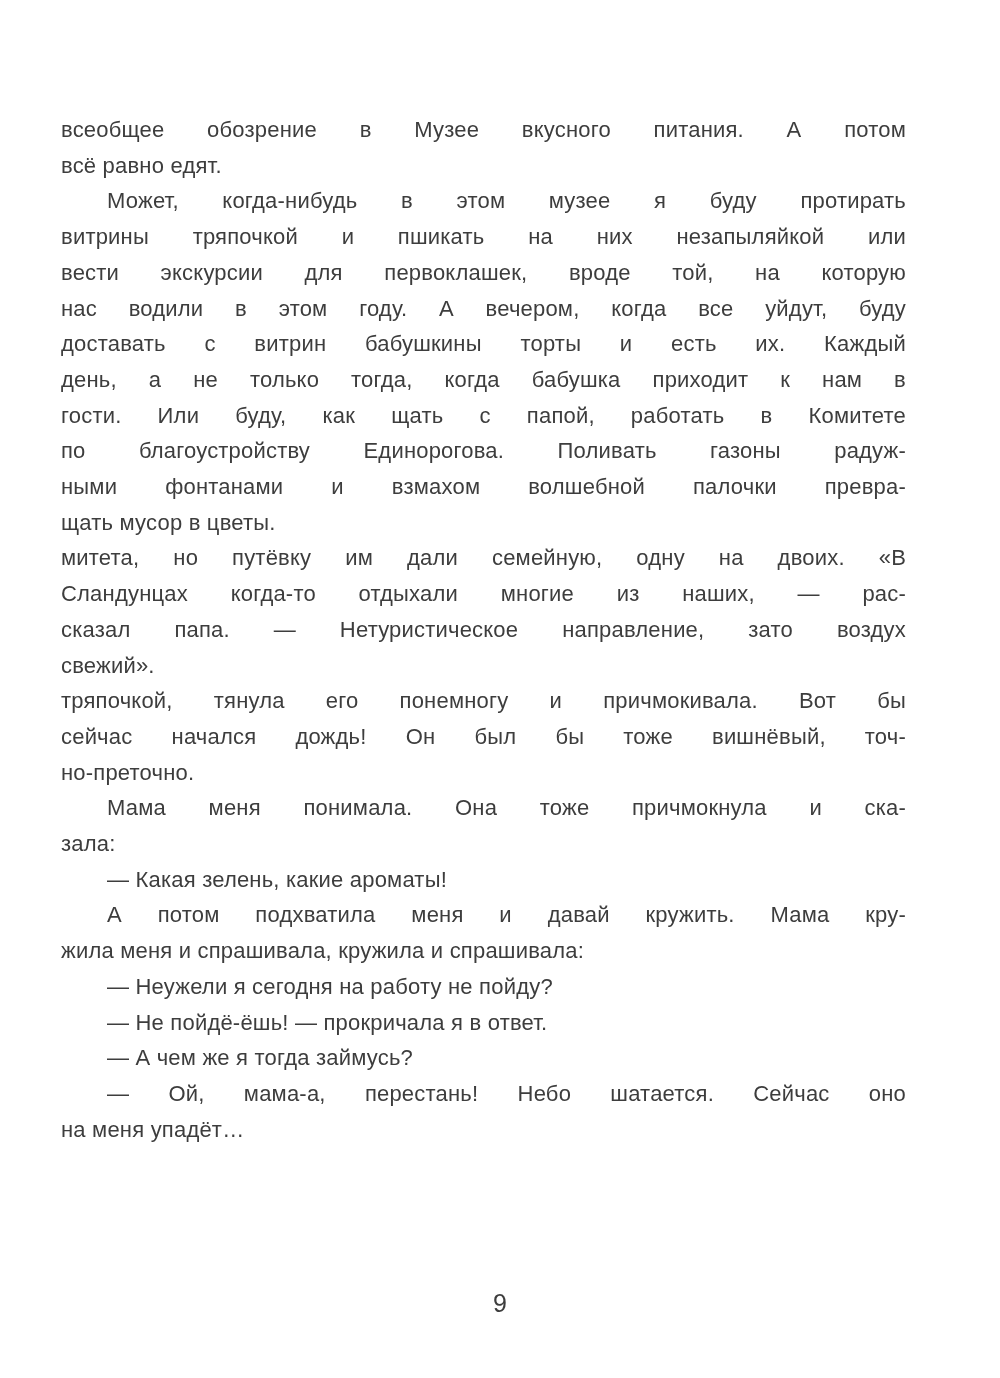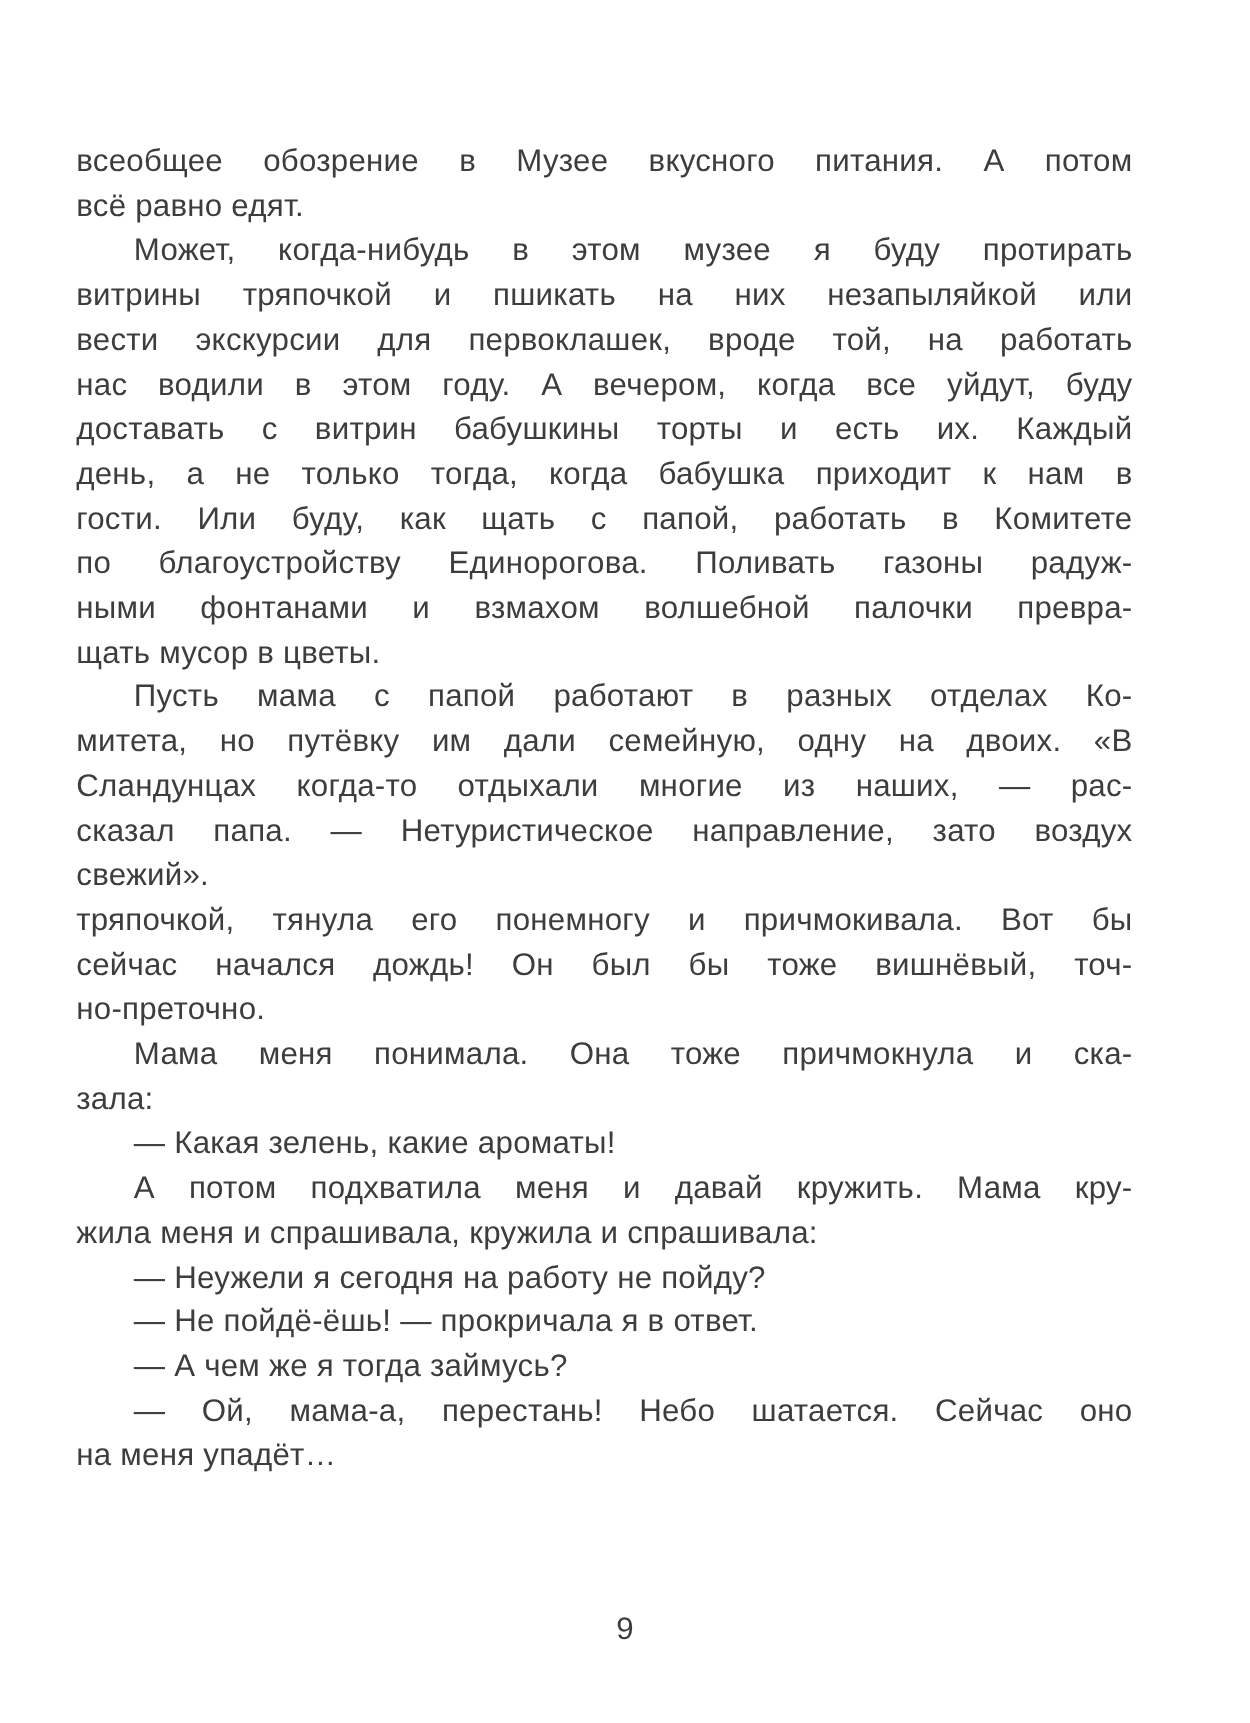--- a/index.html
+++ b/index.html
@@ -18,21 +18,21 @@
       height: 1378px;
       background: #ffffff;
       overflow: hidden;
     }
     .text-block {
       position: absolute;
       left: 61px;
       top: 112px;
       width: 845px;
       color: #3d3d3d;
-      font-size: 25px;
+      font-size: 22px;
       line-height: 35.7px;
       letter-spacing: 0.2px;
     }
     .para {
       margin: 0;
       padding: 0;
     }
     .line {
       text-align: justify;
       text-align-last: justify;
@@ -63,31 +63,30 @@
 
 <div class="page">
   <div class="text-block">
       <div class="para">
         <div class="line">всеобщее обозрение в Музее вкусного питания. А потом</div>
         <div class="line last">всё равно едят.</div>
       </div>
       <div class="para">
         <div class="line indent">Может, когда-нибудь в этом музее я буду протирать</div>
         <div class="line">витрины тряпочкой и пшикать на них незапыляйкой или</div>
-        <div class="line">вести экскурсии для первоклашек, вроде той, на работать</div>
+        <div class="line">вести экскурсии для первоклашек, вроде той, на которую</div>
         <div class="line">нас водили в этом году. А вечером, когда все уйдут, буду</div>
         <div class="line">доставать с витрин бабушкины торты и есть их. Каждый</div>
         <div class="line">день, а не только тогда, когда бабушка приходит к нам в</div>
         <div class="line">гости. Или буду, как щать с папой, работать в Комитете</div>
         <div class="line">по благоустройству Единорогова. Поливать газоны радуж-</div>
         <div class="line">ными фонтанами и взмахом волшебной палочки превра-</div>
         <div class="line last">щать мусор в цветы.</div>
       </div>
       <div class="para">
-        <div class="line indent">Пусть мама с папой работают в разных отделах Ко-</div>
         <div class="line">митета, но путёвку им дали семейную, одну на двоих. «В</div>
         <div class="line">Сландунцах когда-то отдыхали многие из наших, — рас-</div>
         <div class="line">сказал папа. — Нетуристическое направление, зато воздух</div>
         <div class="line last">свежий».</div>
       </div>
       <div class="para">
         <div class="line">тряпочкой, тянула его понемногу и причмокивала. Вот бы</div>
         <div class="line">сейчас начался дождь! Он был бы тоже вишнёвый, точ-</div>
         <div class="line last">но-преточно.</div>
       </div>

